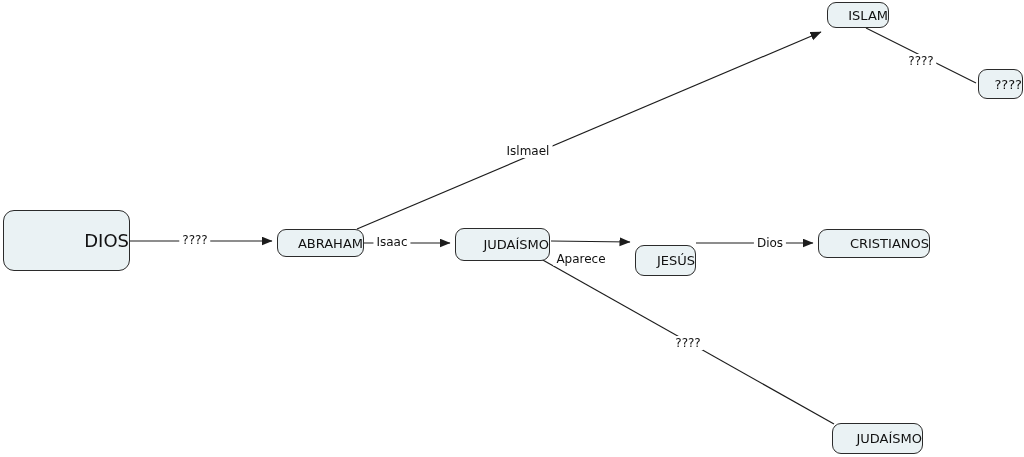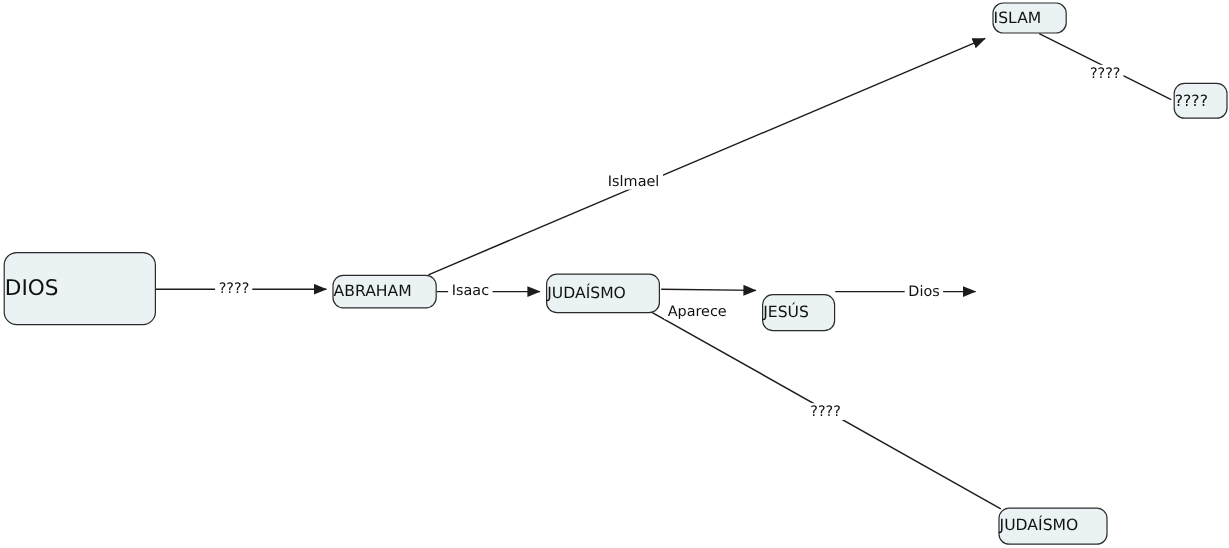--- a/index.html
+++ b/index.html
@@ -27,21 +27,21 @@
     left: 0; top: 0;
   }
   .wires line {
     stroke: var(--line);
     stroke-width: 1.2;
   }
   .node {
     position: absolute;
     display: flex;
     align-items: center;
-    justify-content: flex-start;
+    justify-content: flex-end;
     background: var(--node-fill);
     border: 1px solid var(--node-border);
     border-radius: 9px;
     color: var(--text);
     font-size: 13px;
     white-space: nowrap;
     cursor: default;
   }
   .node-large {
     border-radius: 11px;
@@ -88,20 +88,23 @@
   </div>
 
   <div class="node" style="left:455px; top:228px; width:95px; height:33px;">
     <span>JUDAÍSMO</span>
   </div>
 
   <div class="node" style="left:635px; top:245px; width:61px; height:31px;">
     <span>JESÚS</span>
   </div>
 
+  <div class="node" style="left:818px; top:229px; width:112px; height:29px;">
+    <span>CRISTIANOS</span>
+  </div>
 
   <div class="node" style="left:827px; top:2px; width:62px; height:26px;">
     <span>ISLAM</span>
   </div>
 
   <div class="node" style="left:978px; top:69px; width:45px; height:30px;">
     <span>????</span>
   </div>
 
   <div class="node" style="left:832px; top:423px; width:91px; height:31px;">

